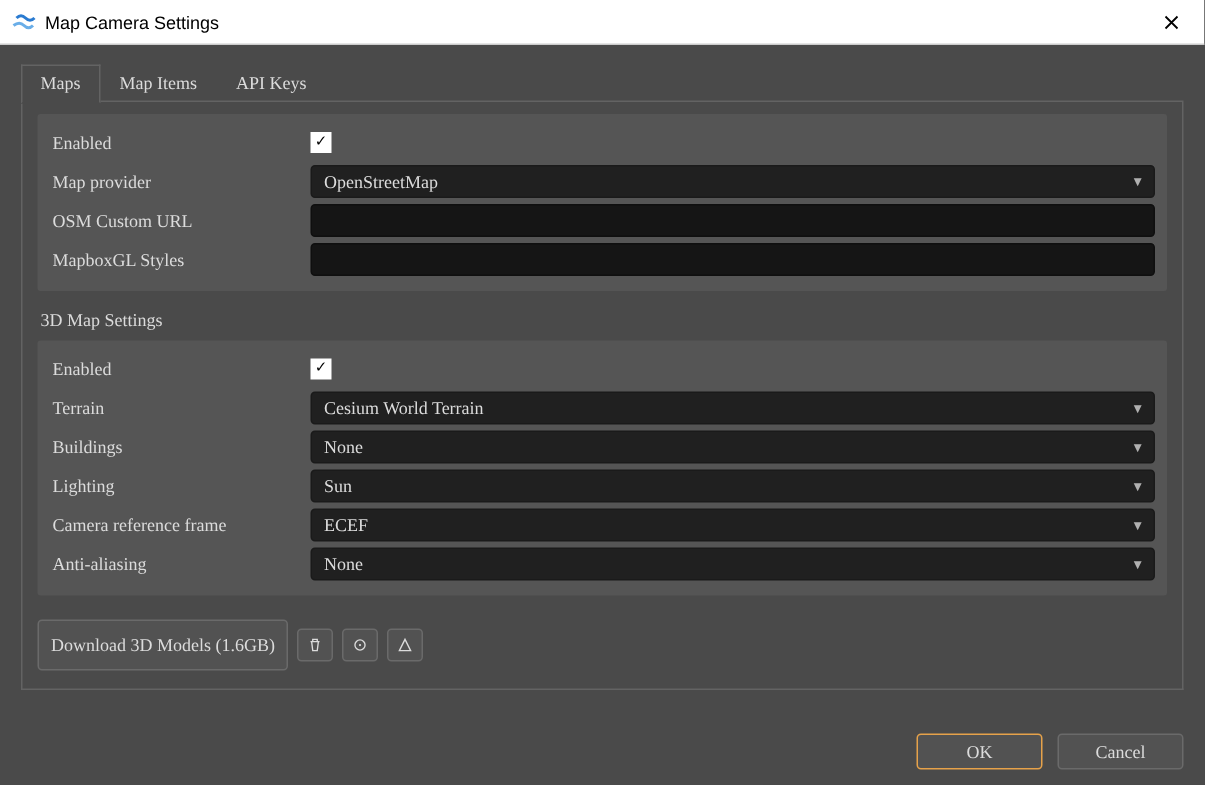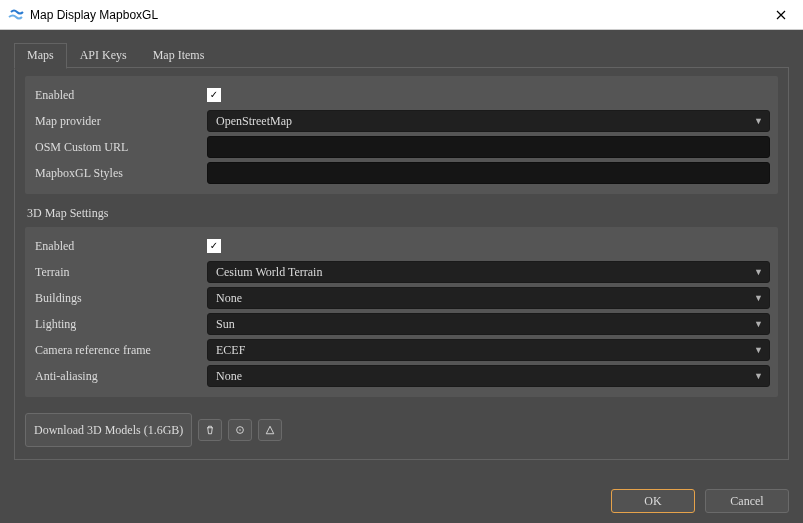--- a/index.html
+++ b/index.html
@@ -188,34 +188,34 @@
 </head>
 <body>
 
 <div class="titlebar">
   <span class="app-icon">
     <svg width="16" height="16" viewBox="0 0 16 16">
       <path d="M3 5 Q6 2 9 5 T15 5" stroke="#2a7bd1" stroke-width="2" fill="none"></path>
       <path d="M1 10 Q5 7 8 10 T14 10" stroke="#6aaee8" stroke-width="2" fill="none"></path>
     </svg>
   </span>
-  <span class="title">Map Display MapboxGL</span>
+  <span class="title">Map Camera Settings</span>
   <span class="close-btn">
     <svg width="10" height="10" viewBox="0 0 10 10">
       <path d="M1 1 L9 9 M9 1 L1 9" stroke="#000" stroke-width="1.2"></path>
     </svg>
   </span>
 </div>
 
 <div class="outer">
 
   <div class="tabs-row">
     <div class="tab active"><span>Maps</span></div>
+    <div class="tab"><span>Map Items</span></div>
     <div class="tab"><span>API Keys</span></div>
-    <div class="tab"><span>Map Items</span></div>
   </div>
 
   <div class="panel">
 
     <div class="section">
       <div class="form">
         <div class="row">
           <div class="lbl">Enabled</div>
           <span class="checkbox">✓</span>
         </div>

